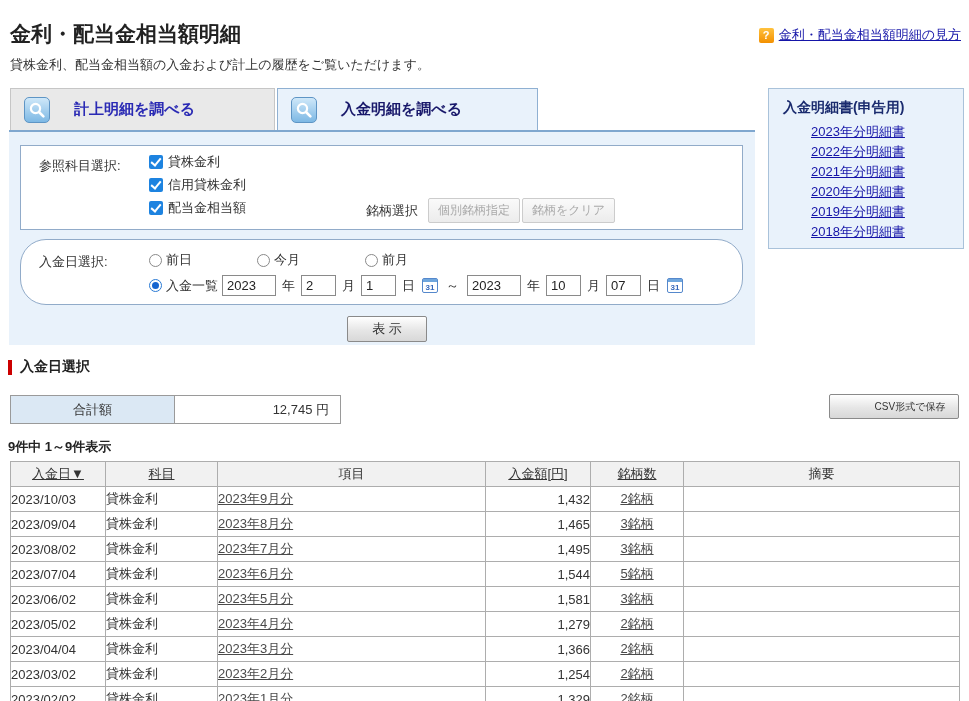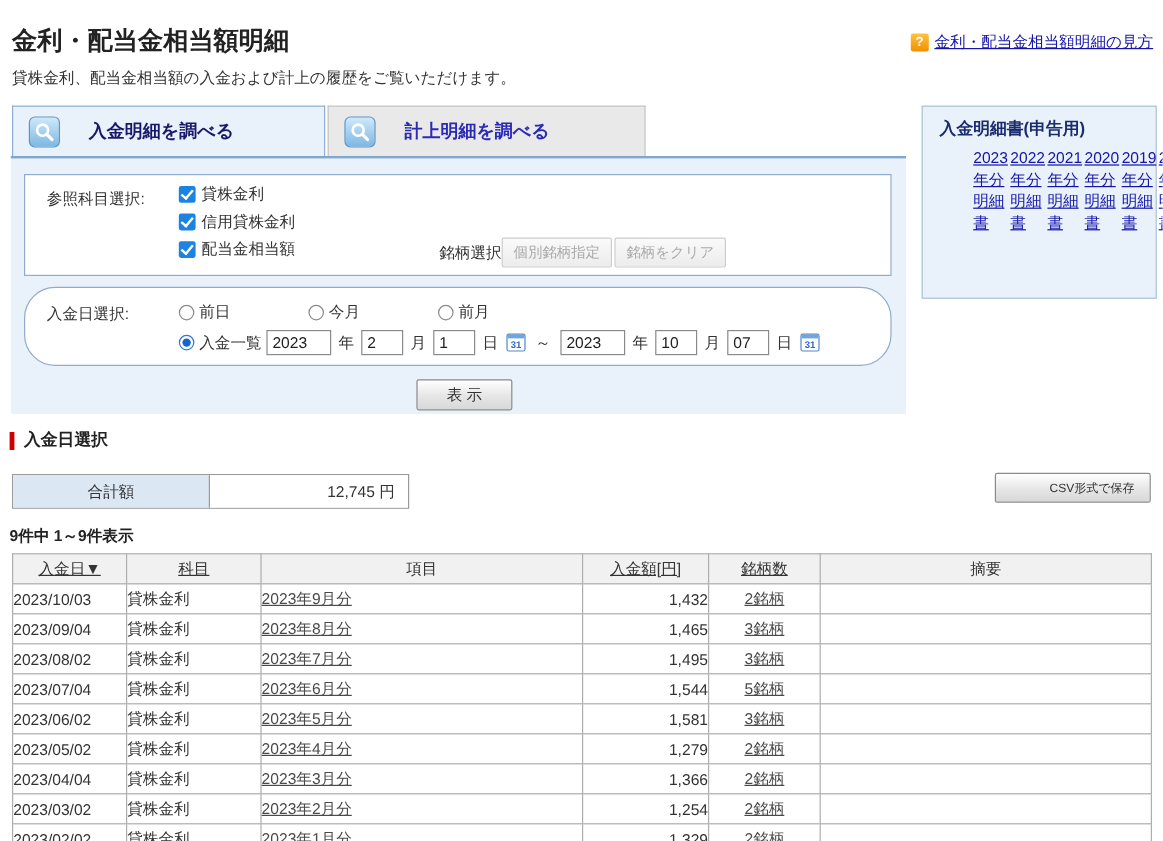--- a/index.html
+++ b/index.html
@@ -29,21 +29,21 @@
            background:#e9f2fb; border-top:2px solid #7fa7cf; }
   .fbox { position:absolute; left:11px; width:723px; background:#fff; border:1px solid #91abc9; }
   .box-subject { top:13px; height:85px; }
   .box-date { top:107px; height:66px;border-radius:26px; }
   .flabel { position:absolute; left:18px; font-size:13px; color:#333; }
   .cbcol { position:absolute; left:128px; top:7px; display:flex; flex-direction:column; gap:5px; }
   .cbrow { display:flex; align-items:center; gap:5px; font-size:13px; cursor:pointer; }
   .cb { width:14px; height:14px; background:#1d83e0; border-radius:2px; position:relative; flex:none; }
   .cb::after { content:""; position:absolute; left:4px; top:1px; width:4px; height:8px;
                border:solid #fff; border-width:0 2px 2px 0; transform:rotate(40deg); }
-  .symbol-row { position:absolute; left:345px; top:52px; display:flex; align-items:center; font-size:13px; }
+  .symbol-row { position:absolute; left:345px; top:52px; display:flex; align-items:center; gap:10px; font-size:13px; }
   .symbol-btns { display:flex; gap:2px; }
   .btn-disabled { background:linear-gradient(#fafafa,#ececec); border:1px solid #ccc; color:#a9a9a9;
                   font-size:12px; padding:3px 9px; border-radius:2px; font-family:inherit; }
   .radio-row1 { position:absolute; left:128px; top:11px; display:flex; align-items:center; font-size:13px; }
   .radio-row1 .rwrap { width:108px; display:flex; align-items:center; gap:4px; cursor:pointer; }
   .radio-row2 { position:absolute; left:128px; top:35px; display:flex; align-items:center; gap:4px; font-size:13px; }
   .radio { width:13px; height:13px; border:1px solid #8a8a8a; border-radius:50%; background:#fff; position:relative; flex:none; }
   .radio-sel { border-color:#2a7ad4; }
   .radio-sel::after { content:""; position:absolute; left:2px; top:2px; width:7px; height:7px; background:#1565d0; border-radius:50%; }
   .din { border:1px solid #8a8a8a; height:21px; font-size:13px; padding:0 4px; font-family:inherit; color:#222; }
@@ -57,21 +57,21 @@
   .cal-txt { position:absolute; top:4px; left:0; right:0; font-size:8px; line-height:10px; text-align:center;
              color:#3366bb; font-weight:bold; }
   .submit-btn { position:absolute; left:338px; top:184px; width:80px; height:26px;
                 background:linear-gradient(#ffffff,#e6e6e6 55%,#d8d8d8); border:1px solid #8a8a8a;
                 border-radius:2px; font-size:13px; color:#333; font-family:inherit; cursor:pointer; }
 
   
   .sidebar { position:absolute; left:768px; top:72px; width:196px; height:161px;
              background:#e9f2fb; border:1px solid #a9c2da; padding:10px 0 0 14px; }
   .sidebar-title { font-size:14px; font-weight:bold; color:#1a2b6e; }
-  .sidebar-links { margin:6px 0 0 28px; display:flex; flex-direction:row; gap:2px; }
+  .sidebar-links { margin:6px 0 0 28px; display:flex; flex-direction:column; gap:2px; }
   .year-link { font-size:13px; line-height:18px; color:#1515a8; text-decoration:underline; cursor:pointer; }
 
   
   .section-header { position:absolute; left:8px; top:342px; display:flex; align-items:center; gap:8px; }
   .red-bar { width:4px; height:15px; background:#cc0000; }
   .section-title { font-size:14px; font-weight:bold; color:#222; }
 
   .summary { position:absolute; left:10px; top:379px; display:flex; height:29px; border:1px solid #9a9a9a; }
   .sum-label { width:164px; background:#dbe8f4; border-right:1px solid #9a9a9a; text-align:center;
                line-height:27px; font-size:13px; }
@@ -100,37 +100,37 @@
 <div class="page">
 
   <h1 class="page-title">金利・配当金相当額明細</h1>
   <div class="help-wrap">
     <span class="help-icon">?</span>
     <a class="help-link">金利・配当金相当額明細の見方</a>
   </div>
   <p class="subtitle">貸株金利、配当金相当額の入金および計上の履歴をご覧いただけます。</p>
 
   <div class="tabs">
+    <div class="tab tab-inactive">
+      <span class="mag">
+        <svg width="18" height="18" viewBox="0 0 18 18">
+            <circle cx="7.5" cy="7.5" r="4.6" fill="none" stroke="#fff" stroke-width="2.2"></circle>
+            <line x1="11" y1="11" x2="15.4" y2="15.4" stroke="#fff" stroke-width="2.6" stroke-linecap="round"></line>
+          </svg>
+      </span>
+      <span>計上明細を調べる</span>
+    </div>
     <div class="tab tab-active">
       <span class="mag">
         <svg width="18" height="18" viewBox="0 0 18 18">
             <circle cx="7.5" cy="7.5" r="4.6" fill="none" stroke="#fff" stroke-width="2.2"></circle>
             <line x1="11" y1="11" x2="15.4" y2="15.4" stroke="#fff" stroke-width="2.6" stroke-linecap="round"></line>
           </svg>
       </span>
       <span>入金明細を調べる</span>
-    </div>
-    <div class="tab tab-inactive">
-      <span class="mag">
-        <svg width="18" height="18" viewBox="0 0 18 18">
-            <circle cx="7.5" cy="7.5" r="4.6" fill="none" stroke="#fff" stroke-width="2.2"></circle>
-            <line x1="11" y1="11" x2="15.4" y2="15.4" stroke="#fff" stroke-width="2.6" stroke-linecap="round"></line>
-          </svg>
-      </span>
-      <span>計上明細を調べる</span>
     </div>
   </div>
 
   <div class="panel">
 
     <div class="fbox box-subject">
       <span class="flabel" style="top:11px;">参照科目選択:</span>
       <div class="cbcol">
         <label class="cbrow">
           <span class="cb"></span>

